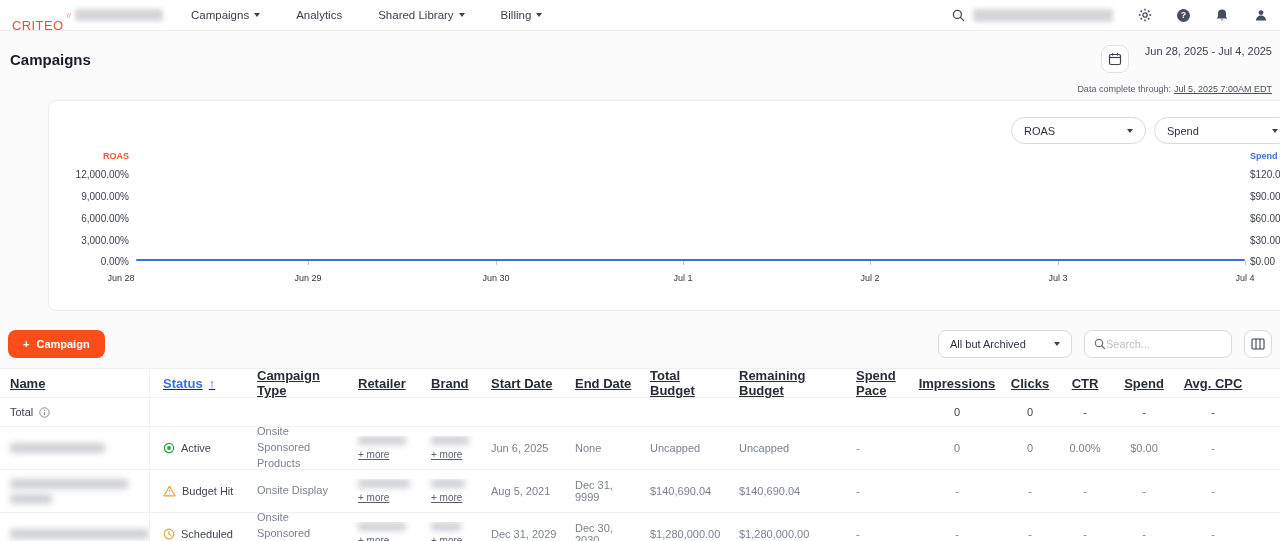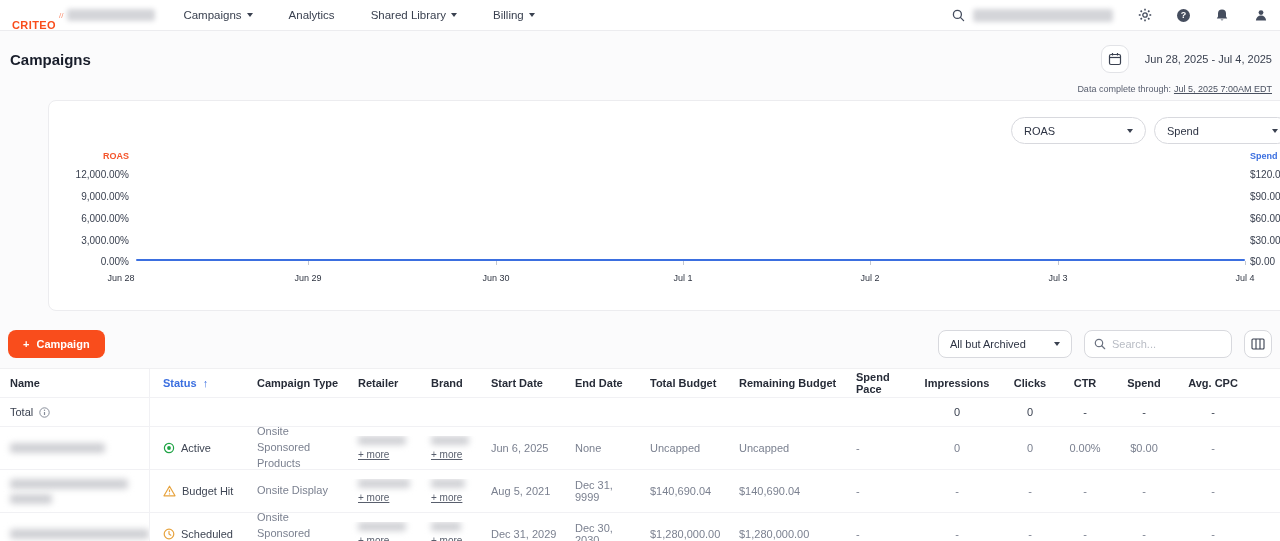--- a/index.html
+++ b/index.html
@@ -12,35 +12,35 @@
     font-size:11px;
   }
   .blur { background:#d4d5d9; border-radius:3px; filter:blur(2.5px); }
 
   
   .topnav {
     position:absolute; top:0; left:0; width:1280px; height:31px;
     background:#fff; border-bottom:1px solid #ececef;
     display:flex; align-items:center; padding:0 12px;
   }
-  .logo { color:#f94d1c; font-weight:700; font-size:11px; letter-spacing:.4px;margin-top:20px; }
+  .logo { color:#f94d1c; font-weight:400; font-size:13px; letter-spacing:.4px;margin-top:20px; }
   .logo-suffix { color:#f98a6a; font-size:8px; margin:0 4px 0 3px; }
   .acct-blur { width:88px; height:12px; }
   .nav-items { display:flex; gap:36px; margin-left:28px; color:#3a4150; font-size:11.5px; }
   .nav-item { display:flex; align-items:center; gap:5px; cursor:pointer; }
   .caret { width:0; height:0; border-left:3.5px solid transparent; border-right:3.5px solid transparent; border-top:4px solid #3a4150; }
   .topnav-right { margin-left:auto; display:flex; align-items:center; gap:25px; }
   .nav-search { display:flex; align-items:center; gap:8px; }
   .search-blur { width:140px; height:13px; }
   .help-circle { width:13px; height:13px; border-radius:50%; background:#454d5e; color:#fff;
     font-size:9px; font-weight:700; display:flex; align-items:center; justify-content:center; }
 
   
   .page-title { position:absolute; top:51px; left:10px; font-size:15px; font-weight:700; color:#191e2b; }
-  .date-widget { position:absolute; top:45px; right:8px; display:flex; align-items:center; gap:16px; }
+  .date-widget { position:absolute; top:45px; right:8px; display:flex; align-items:flex-start; gap:16px; }
   .cal-btn { width:28px; height:28px; background:#fff; border:1px solid #e2e3e7; border-radius:9px;
     display:flex; align-items:center; justify-content:center; cursor:pointer; }
   .date-range { font-size:11px; color:#3a4150; }
   .data-complete { position:absolute; top:84px; right:8px; font-size:9px; color:#5a6070; }
   .data-complete a-like, .dc-link { color:#4a5160; text-decoration:underline; cursor:pointer; margin-left:3px; }
 
   
   .chart-card { position:absolute; top:100px; left:8px; width:1264px; height:211px;
     background:#fff; border:1px solid #ececef; border-radius:8px;margin-left:40px; }
   .metric-pill { position:absolute; top:16px; height:27px; background:#fff; border:1px solid #d8d9de;
@@ -60,36 +60,36 @@
   .xlabel { position:absolute; top:172px; width:60px; text-align:center; font-size:9px; color:#2f3542; transform:translateX(-30px); }
 
   
   .campaign-btn { position:absolute; top:330px; left:8px; height:28px; padding:0 15px;
     background:#f94d1c; color:#fff; border:none; border-radius:8px; font-size:11px; font-weight:700;
     display:flex; align-items:center; gap:7px; cursor:pointer; font-family:inherit; }
   .toolbar-right { position:absolute; top:330px; right:8px; display:flex; align-items:center; gap:12px; }
   .filter-select { width:134px; height:28px; background:#fff; border:1px solid #d8d9de; border-radius:8px;
     display:flex; align-items:center; justify-content:space-between; padding:0 11px; font-size:11px; cursor:pointer; }
   .search-box { width:148px; height:28px; background:#fff; border:1px solid #d8d9de; border-radius:8px;
-    display:flex; align-items:center; gap:6px; padding:0 9px; }
+    display:flex; align-items:center; padding:0 9px; }
   .search-box input { border:none; outline:none; width:110px; font-size:11px; font-family:inherit; color:#3a4150; background:transparent; }
   .search-box input::placeholder { color:#b8bcc4; }
   .columns-btn { width:28px; height:28px; background:#fff; border:1px solid #d8d9de; border-radius:8px;
     display:flex; align-items:center; justify-content:center; cursor:pointer; }
 
   
   .table { position:absolute; top:368px; left:0; width:1280px; background:#fff; border-top:1px solid #f0f0f2; }
   .trow { display:grid;
     grid-template-columns:150px 94px 101px 73px 60px 84px 75px 89px 117px 69px 90px 56px 54px 64px 1fr;
     align-items:center; border-bottom:1px solid #f1f1f4; }
   .cell { padding-left:13px; overflow:hidden; }
   .cell.first { padding-left:10px; border-right:1px solid #f1f1f4; height:100%; display:flex; align-items:center; gap:6px; }
   .cell.num { text-align:center; padding-left:0; }
   .cell.last { padding-right:30px; }
-  .thead { height:29px; font-size:11px; font-weight:600; color:#272c38; }
+  .thead { height:29px; font-size:13px; font-weight:600; color:#272c38;text-decoration:underline; }
   .thead .cell { cursor:pointer; }
   .sorted { color:#3b6fe0; display:flex; align-items:center; gap:6px; }
   .total-row { height:29px; color:#3a4150; }
   .data-row { height:43px; color:#7b8190; cursor:pointer; }
   .status-cell { display:flex; align-items:center; gap:6px; color:#3f4654; }
   .nameblur { height:10px; border-radius:3px; background:#cfd0d4; filter:blur(3px); }
   .stackcell { display:flex; flex-direction:column; align-items:flex-start; gap:4px; justify-content:flex-end; }
   .more-link { font-size:10px; color:#595f6d; text-decoration:underline; cursor:pointer; }
   .ctype { line-height:1.45; color:#7b8190; }
 </style>

